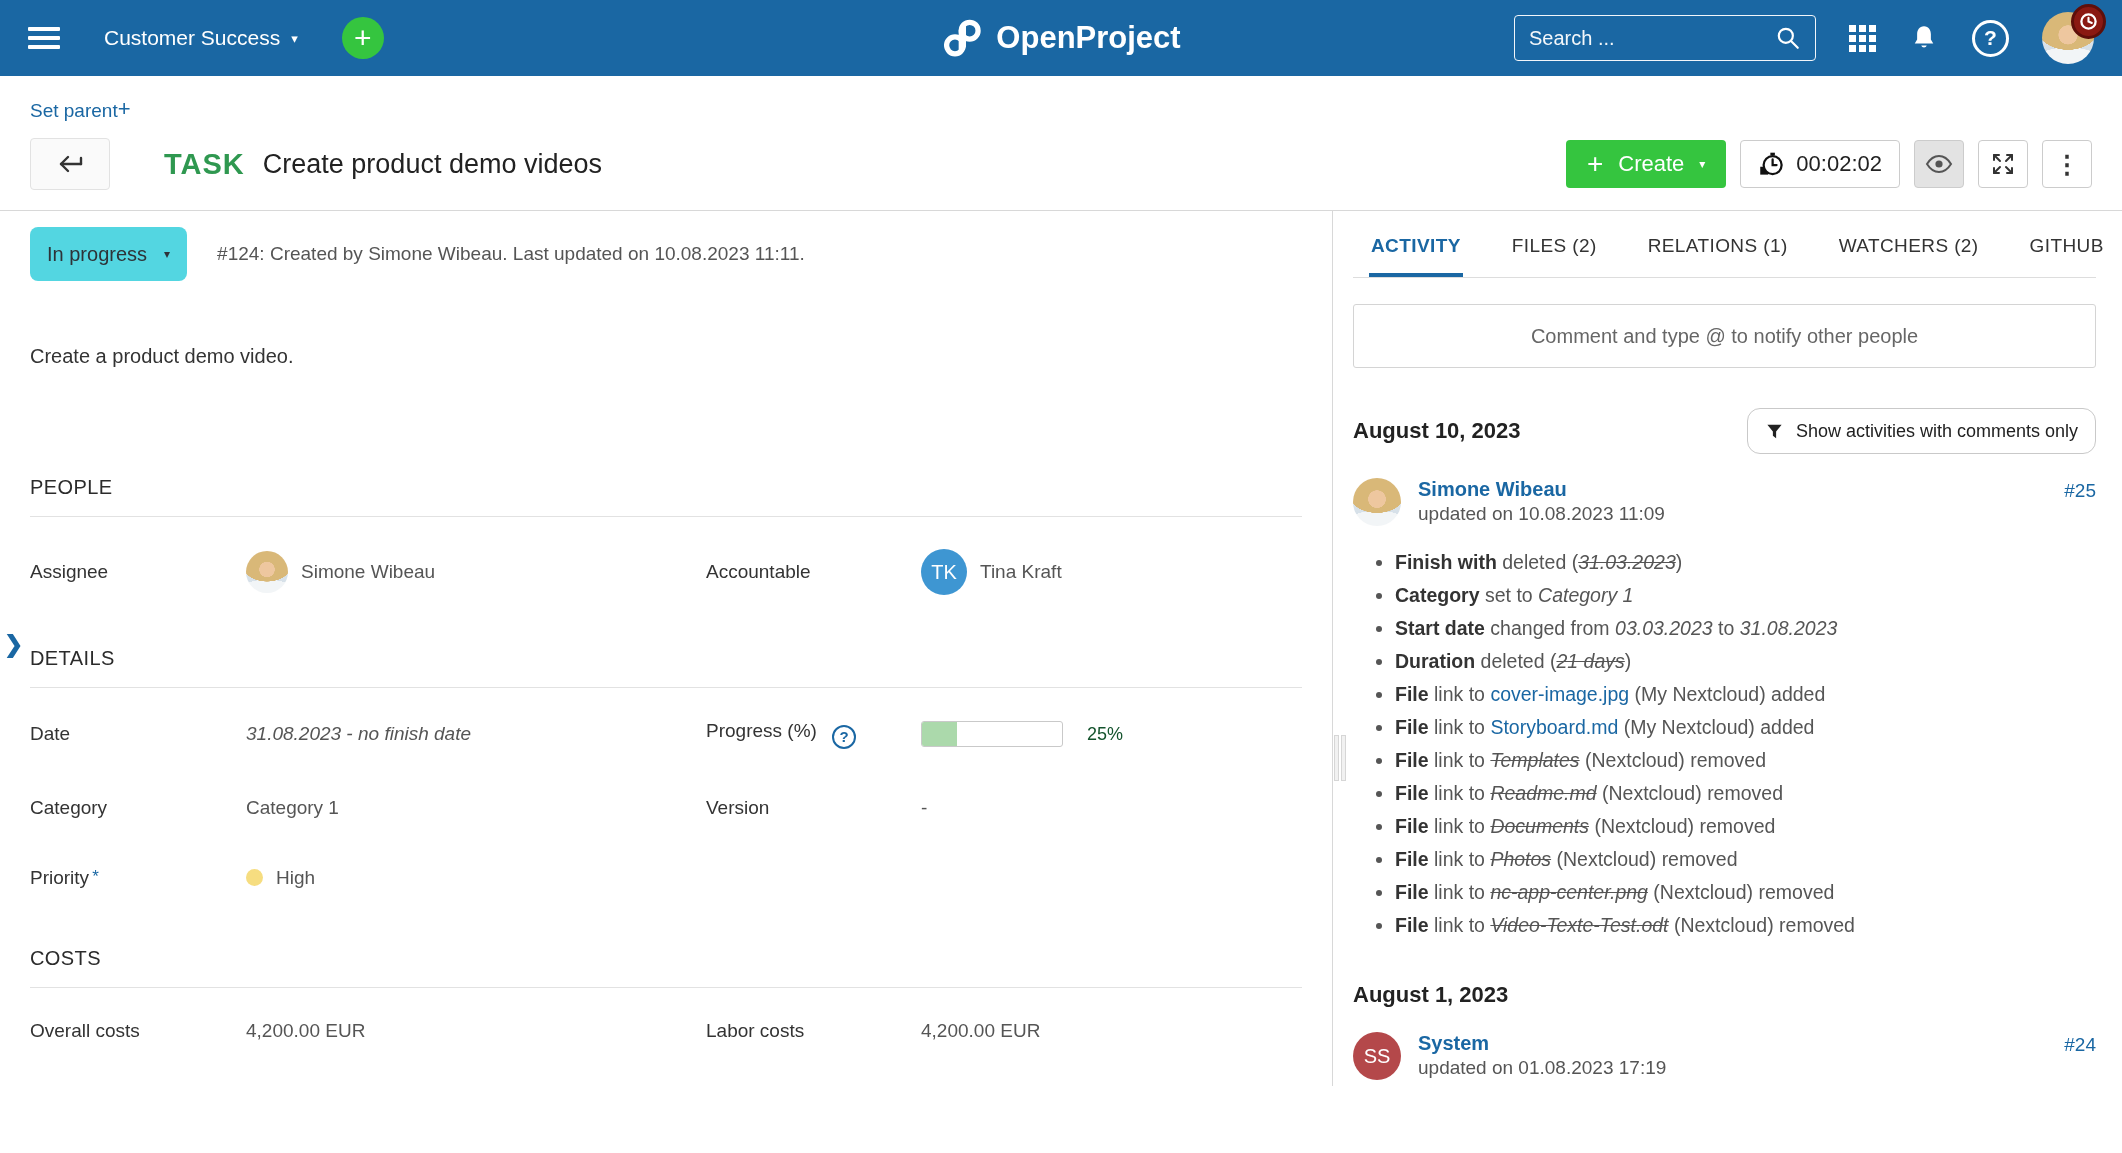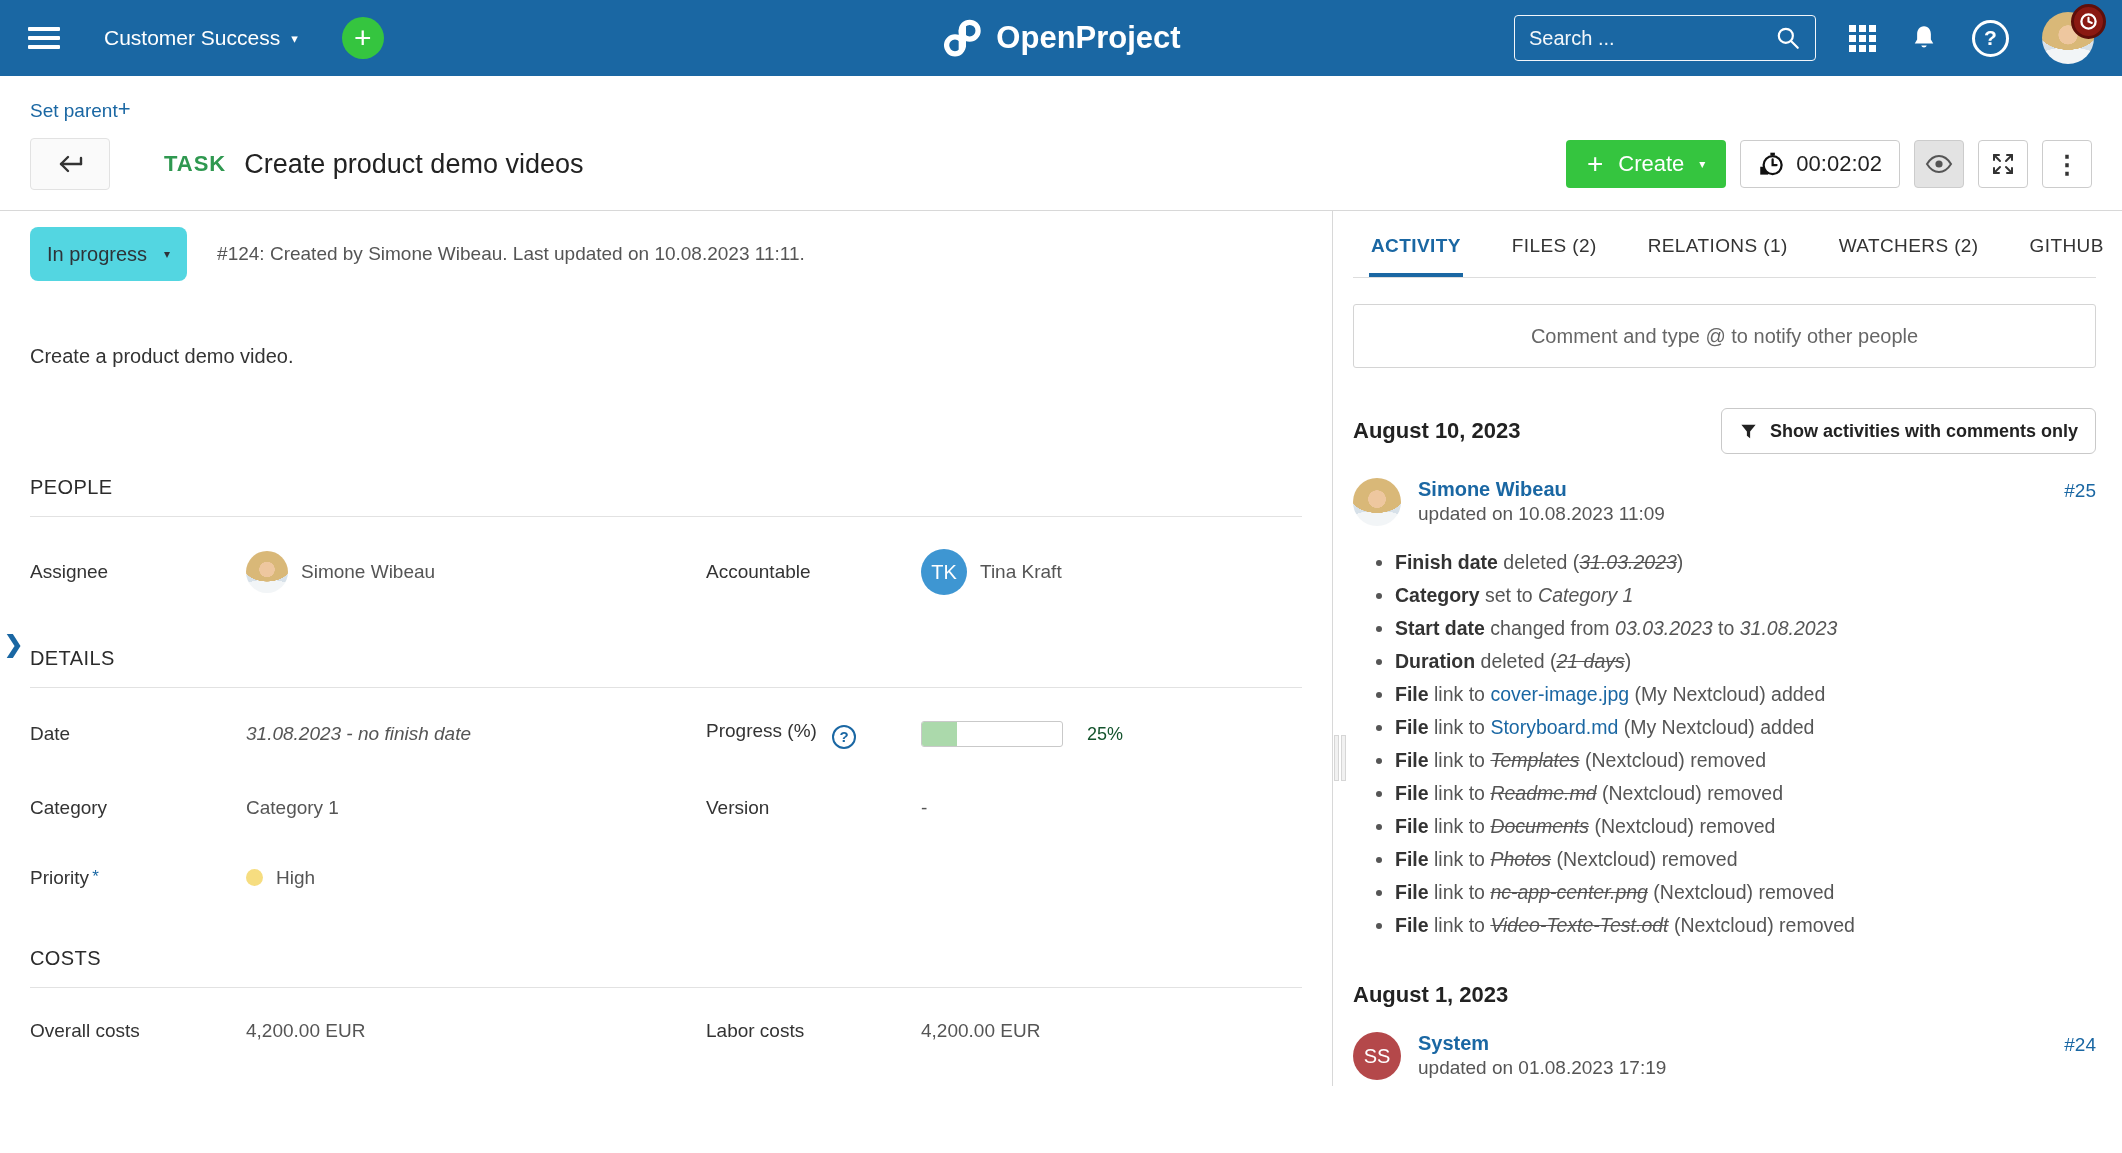--- a/index.html
+++ b/index.html
@@ -47,21 +47,21 @@
     position:absolute; top:-8px; right:-12px; width:35px; height:35px; border-radius:50%;
     background:var(--timer_badge); border:3px solid #5e0f0a; display:flex; align-items:center; justify-content:center;
   }
 
   
   .toolbar-region { padding:20px 30px 0 30px; border-bottom:1px solid #d8d8d8; }
   .set-parent { display:inline-flex; align-items:flex-end; color:var(--accent); font-size:19px; text-decoration:none; }
   .set-parent .plus { font-size:22px; font-weight:400; }
   .title-row { display:flex; align-items:center; margin-top:16px; padding-bottom:20px; }
   .back-btn { width:80px; height:52px; background:#fafafa; border:1px solid #e2e2e2; border-radius:4px; display:flex; align-items:center; justify-content:center; }
-  .type-label { color:var(--type_green); font-weight:700; font-size:22px; letter-spacing:1px; margin-left:54px; }
+  .type-label { color:var(--type_green); font-weight:700; font-size:29px; letter-spacing:1px; margin-left:54px; }
   .wp-title { font-size:27px; font-weight:400; color:#222; margin-left:18px; white-space:nowrap; }
   .toolbar-actions { margin-left:auto; display:flex; align-items:center; gap:14px; }
   .create-btn { height:48px; border:none; border-radius:4px; background:var(--create_green); color:#fff; font-size:22px; display:flex; align-items:center; gap:15px; padding:0 21px; }
   .create-btn .plus { font-size:28px; font-weight:300; line-height:1; }
   .create-btn .caret { font-size:12px; }
   .btn-light { height:48px; background:#fff; border:1px solid #ccc; border-radius:4px; color:#222; font-size:22px; display:flex; align-items:center; gap:11px; padding:0 17px; }
   .btn-sq { width:50px; padding:0; justify-content:center; }
   .btn-active { background:#e3e3e3; }
   .kebab { font-size:25px; font-weight:700; color:#333; letter-spacing:0; }
 
@@ -102,21 +102,21 @@
   .resize-handle i { flex:1; background:#f1f1f1; border:1px solid #d6d6d6; }
 
   .tabs { display:flex; gap:47px; padding:24px 0 0 16px; border-bottom:1px solid #ddd; }
   .tab { background:none; border:none; font-size:19px; letter-spacing:.4px; color:#333; font-weight:500; padding:0 2px 20px 2px; white-space:nowrap; }
   .tab.active { color:var(--accent); font-weight:600; border-bottom:4px solid var(--accent); padding-bottom:16px; }
 
   .comment-box { margin-top:26px; height:64px; border:1px solid #d4d4d4; border-radius:3px; display:flex; align-items:center; justify-content:center; color:#666; font-size:20px; cursor:text; }
 
   .act-date-row { display:flex; justify-content:space-between; align-items:center; margin-top:40px; }
   .act-date { font-size:22px; font-weight:700; color:#222; }
-  .filter-btn { display:flex; align-items:center; gap:12px; background:#fff; border:1px solid #c9c9c9; border-radius:6px; height:46px; padding:0 17px; font-size:18px; color:#222;font-weight:bold; }
+  .filter-btn { display:flex; align-items:center; gap:12px; background:#fff; border:1px solid #c9c9c9; border-radius:13px; height:46px; padding:0 17px; font-size:18px; color:#222; }
 
   .entry { margin-top:24px; position:relative; }
   .entry-head { display:flex; gap:17px; align-items:flex-start; }
   .e-avatar { width:48px; height:48px; flex:0 0 48px; }
   .ss-avatar { background:var(--ss_avatar); font-size:20px; }
   .e-name { color:var(--accent); font-size:20px; font-weight:600; text-decoration:none; display:inline-block; }
   .e-meta { color:#555; font-size:19px; margin-top:2px; }
   .e-ref { position:absolute; right:0; top:2px; color:var(--accent); font-size:19px; text-decoration:none; }
   .bullets { margin-top:20px; padding-left:42px; list-style:disc; color:#555; font-size:19.5px; line-height:33px; }
   .bullets li::marker { color:#555; }
@@ -367,21 +367,21 @@
             <span>Show activities with comments only</span>
           </button>
         </div>
         <div class="entry">
           <div class="entry-head">
             <span class="avatar photo-avatar e-avatar"></span>
             <div><a class="e-name">Simone Wibeau</a><div class="e-meta">updated on 10.08.2023 11:09</div></div>
           </div>
           <a class="e-ref">#25</a>
           <ul class="bullets">
-            <li><span class="seg-b">Finish date</span><span class=""> deleted (</span><span class="seg-s">31.03.2023</span><span class="">)</span></li>
+            <li><span class="seg-b">Finish with</span><span class=""> deleted (</span><span class="seg-s">31.03.2023</span><span class="">)</span></li>
             <li><span class="seg-b">Category</span><span class=""> set to </span><span class="seg-i">Category 1</span></li>
             <li><span class="seg-b">Start date</span><span class=""> changed from </span><span class="seg-i">03.03.2023</span><span class=""> to </span><span class="seg-i">31.08.2023</span></li>
             <li><span class="seg-b">Duration</span><span class=""> deleted (</span><span class="seg-s">21 days</span><span class="">)</span></li>
             <li><span class="seg-b">File</span><span class=""> link to </span><a class="seg-a">cover-image.jpg</a><span class=""> (My Nextcloud) added</span></li>
             <li><span class="seg-b">File</span><span class=""> link to </span><a class="seg-a">Storyboard.md</a><span class=""> (My Nextcloud) added</span></li>
             <li><span class="seg-b">File</span><span class=""> link to </span><span class="seg-s">Templates</span><span class=""> (Nextcloud) removed</span></li>
             <li><span class="seg-b">File</span><span class=""> link to </span><span class="seg-s">Readme.md</span><span class=""> (Nextcloud) removed</span></li>
             <li><span class="seg-b">File</span><span class=""> link to </span><span class="seg-s">Documents</span><span class=""> (Nextcloud) removed</span></li>
             <li><span class="seg-b">File</span><span class=""> link to </span><span class="seg-s">Photos</span><span class=""> (Nextcloud) removed</span></li>
             <li><span class="seg-b">File</span><span class=""> link to </span><span class="seg-s">nc-app-center.png</span><span class=""> (Nextcloud) removed</span></li>

